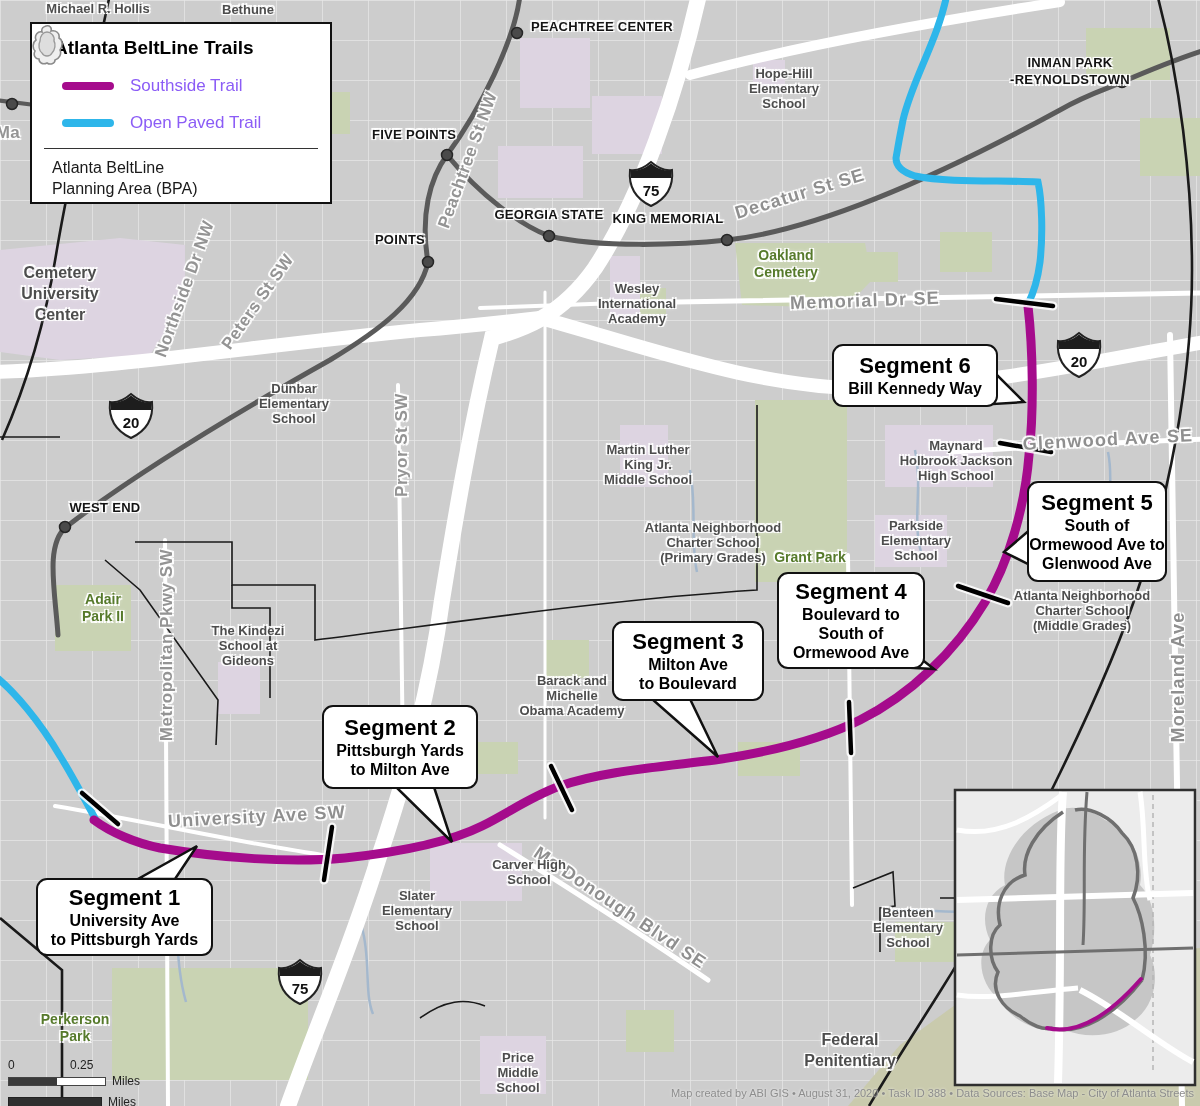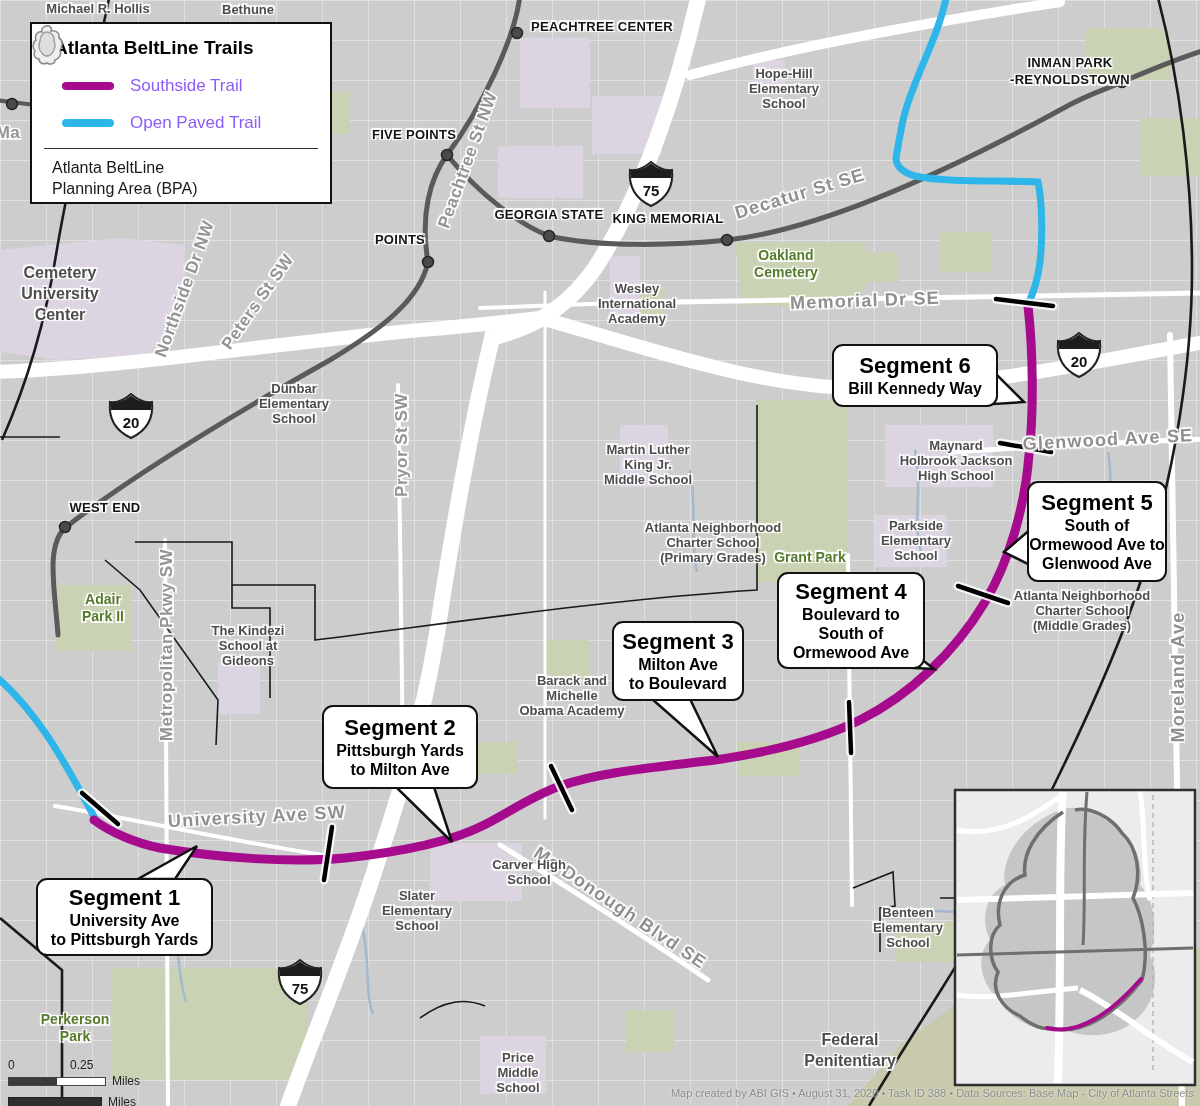--- a/index.html
+++ b/index.html
@@ -408,21 +408,21 @@
       <div class="callout" style="left: 36px; top: 878px; width: 177px; height: 78px;">
         <div class="t">Segment 1</div>
         <div class="l">University Ave</div>
         <div class="l">to Pittsburgh Yards</div>
       </div>
       <div class="callout" style="left: 322px; top: 705px; width: 156px; height: 84px;">
         <div class="t">Segment 2</div>
         <div class="l">Pittsburgh Yards</div>
         <div class="l">to Milton Ave</div>
       </div>
-      <div class="callout" style="left: 612px; top: 621px; width: 132px; height: 80px;">
+      <div class="callout" style="left: 612px; top: 621px; width: 152px; height: 80px;">
         <div class="t">Segment 3</div>
         <div class="l">Milton Ave</div>
         <div class="l">to Boulevard</div>
       </div>
       <div class="callout" style="left: 777px; top: 572px; width: 148px; height: 97px;">
         <div class="t">Segment 4</div>
         <div class="l">Boulevard to</div>
         <div class="l">South of</div>
         <div class="l">Ormewood Ave</div>
       </div>

